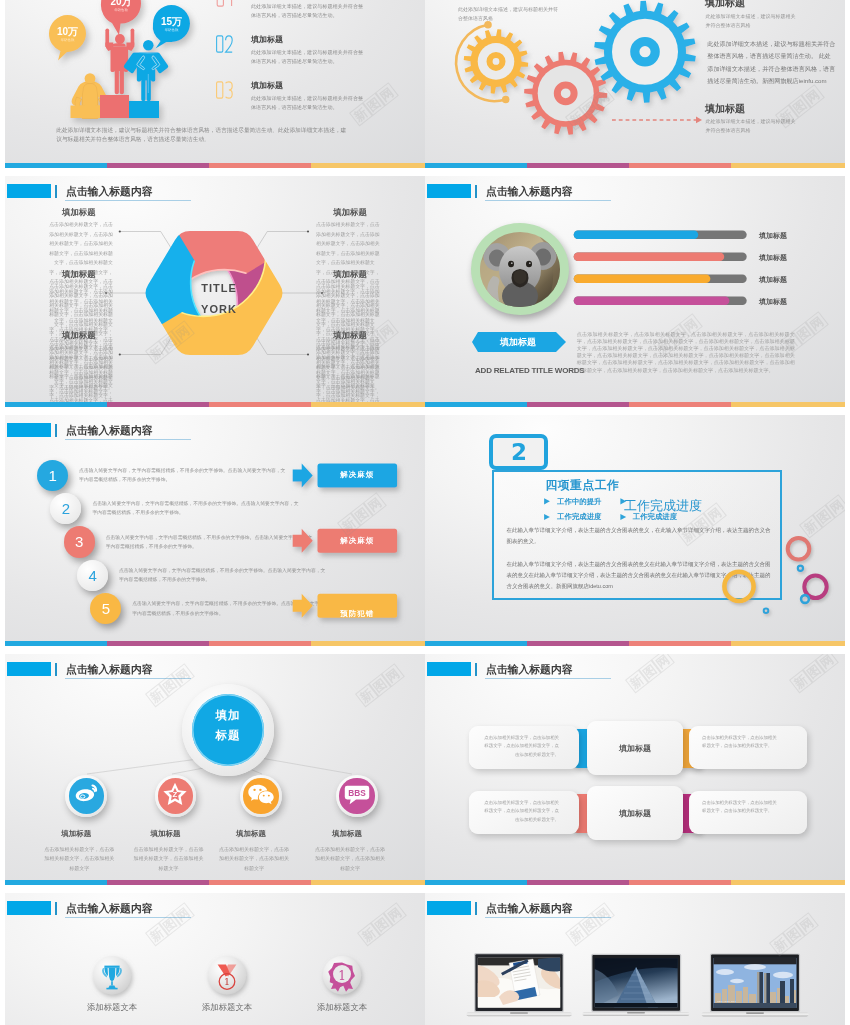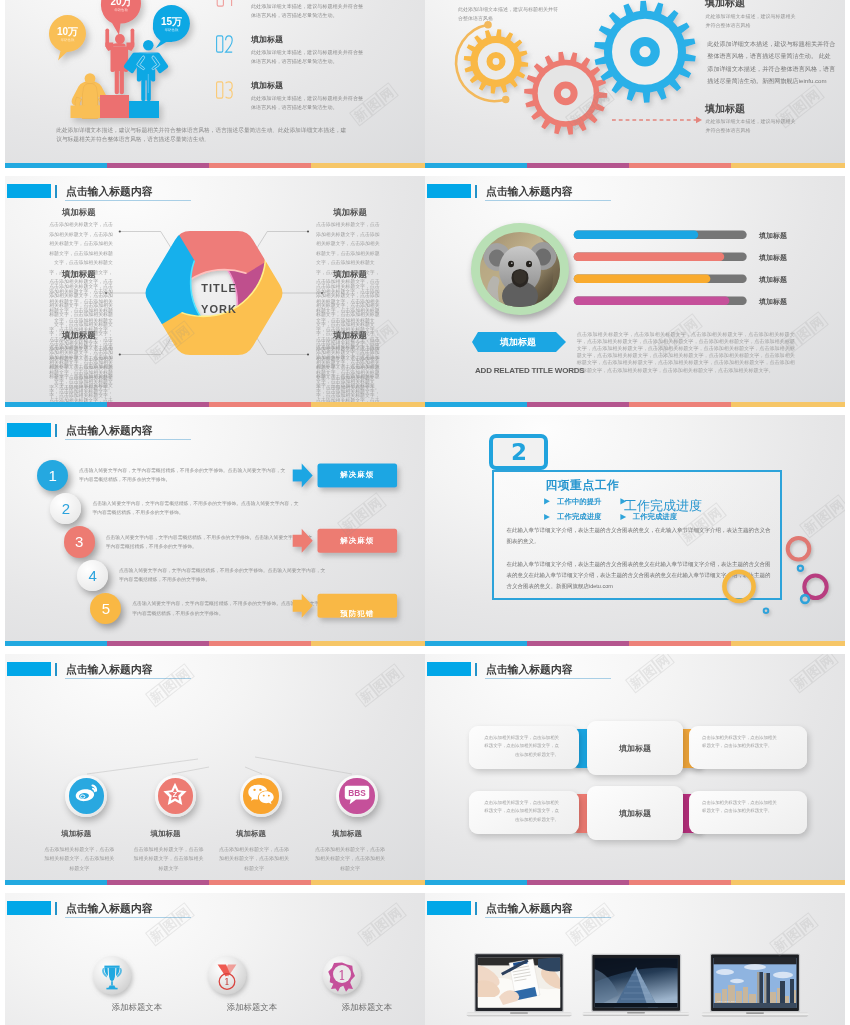--- a/index.html
+++ b/index.html
@@ -44,21 +44,21 @@
   .s6-p{position:absolute;font-size:5.5px;color:#6d6d6d;line-height:2.07;}
   
   .s7-t{position:absolute;font-size:7.5px;font-weight:bold;color:#555;text-align:center;}
   .s7-b{position:absolute;font-size:5px;color:#999;line-height:1.85;text-align:center;}
   
   .s8-card{position:absolute;border-radius:9px;background:linear-gradient(150deg,#fdfdfd,#eeeeee);
            box-shadow:2px 3px 6px rgba(0,0,0,0.18);}
   .s8-b{position:absolute;font-size:4.4px;color:#9a9a9a;line-height:1.95;text-align:right;}
   .s8-ct{position:absolute;font-size:8px;font-weight:bold;color:#555;}
   
-  .s9-lab{position:absolute;font-size:8.4px;color:#6e6e6e;text-align:right;}
+  .s9-lab{position:absolute;font-size:8.4px;color:#6e6e6e;text-align:center;}
 </style>
 </head>
 <body>
 
 <div id="grid">
 
 <div class="slide" style="left:5px;top:-63px;">
   <svg viewBox="0 0 420 231" width="420" height="231" style="position:absolute;left:0;top:0">
     <defs>
       <filter id="sh1" x="-50%" y="-50%" width="220%" height="220%">
@@ -512,20 +512,30 @@
     <div class="ul"></div>
   </div>
   <svg width="420" height="231" viewBox="0 0 420 231" style="position:absolute;left:0;top:0">
     <g stroke="#bcbcbc" stroke-width="0.5" fill="none">
       <path d="M193 105 L82 120"></path>
           <path d="M204 113 L167 120"></path>
       <path d="M240 113 L257 120"></path>
           <path d="M250 103 L347 120"></path>
     </g>
   </svg>
+  <div style="position:absolute;left:177px;top:30px;width:92px;height:92px;border-radius:50%;
+       background:radial-gradient(circle at 35% 28%,#ffffff 0%,#f0f0f0 55%,#dcdcdc 100%);
+       box-shadow:3px 5px 9px rgba(0,0,0,0.25);">
+    <div style="position:absolute;left:10px;top:10px;width:72px;height:72px;border-radius:50%;background:#11a8e4;
+         box-shadow:inset 0 0 0 1.5px #7fd4f5;"></div>
+    <div style="position:absolute;left:10px;top:22px;width:72px;text-align:center;color:#fff;font-size:11.5px;font-weight:bold;line-height:1.7;letter-spacing:1px;">
+      <span>填加</span><br>
+      <span>标题</span>
+    </div>
+  </div>
   <div id="s7nodes">
         <div style="position: absolute; left: 60.4px; top: 121.1px; width: 41.8px; height: 41.8px; border-radius: 50%; background: radial-gradient(circle at 35% 28%, rgb(255, 255, 255) 0%, rgb(242, 242, 242) 55%, rgb(218, 218, 218) 100%); box-shadow: rgba(0, 0, 0, 0.25) 2px 4px 7px;">
           <div style="position: absolute; left: 3.3px; top: 3.3px; width: 35.2px; height: 35.2px; border-radius: 50%; background: rgb(41, 168, 224); overflow: hidden; display: flex; align-items: center; justify-content: center;">
             <div style="transform:scale(0.9777777777777779);"><svg viewBox="0 0 36 36" width="36" height="36">
                 <g fill="#fff">
                   <path d="M16.5 13.2c-5.2.5-9.2 3.6-9 6.9.2 3.3 4.6 5.6 9.8 5.1 5.2-.5 9.2-3.6 9-6.9-.2-3.3-4.6-5.6-9.8-5.1zm-.3 9.9c-2.8.3-5.2-.9-5.3-2.6-.1-1.7 2-3.3 4.8-3.6 2.8-.3 5.2.9 5.3 2.6.1 1.7-2 3.3-4.8 3.6z"></path>
                   <ellipse cx="14.6" cy="20.6" rx="2.3" ry="1.7" fill="none" stroke="#fff" stroke-width="1"></ellipse>
                   <path d="M24.8 8.3c-.6-.1-1.1.3-1.2.8-.1.6.3 1.1.8 1.2 1.9.4 3.2 2.2 2.9 4.1-.1.6.3 1.1.8 1.2.6.1 1.1-.3 1.2-.8.5-3-1.5-5.9-4.5-6.5z"></path>
                   <path d="M25.2 11.6c-.5-.1-1 .2-1.1.7-.1.5.2 1 .7 1.1.8.2 1.3 1 1.2 1.8-.1.5.3.9.8 1 .5.1 1-.2 1.1-.7.3-1.8-.9-3.5-2.7-3.9z"></path>
                 </g>

